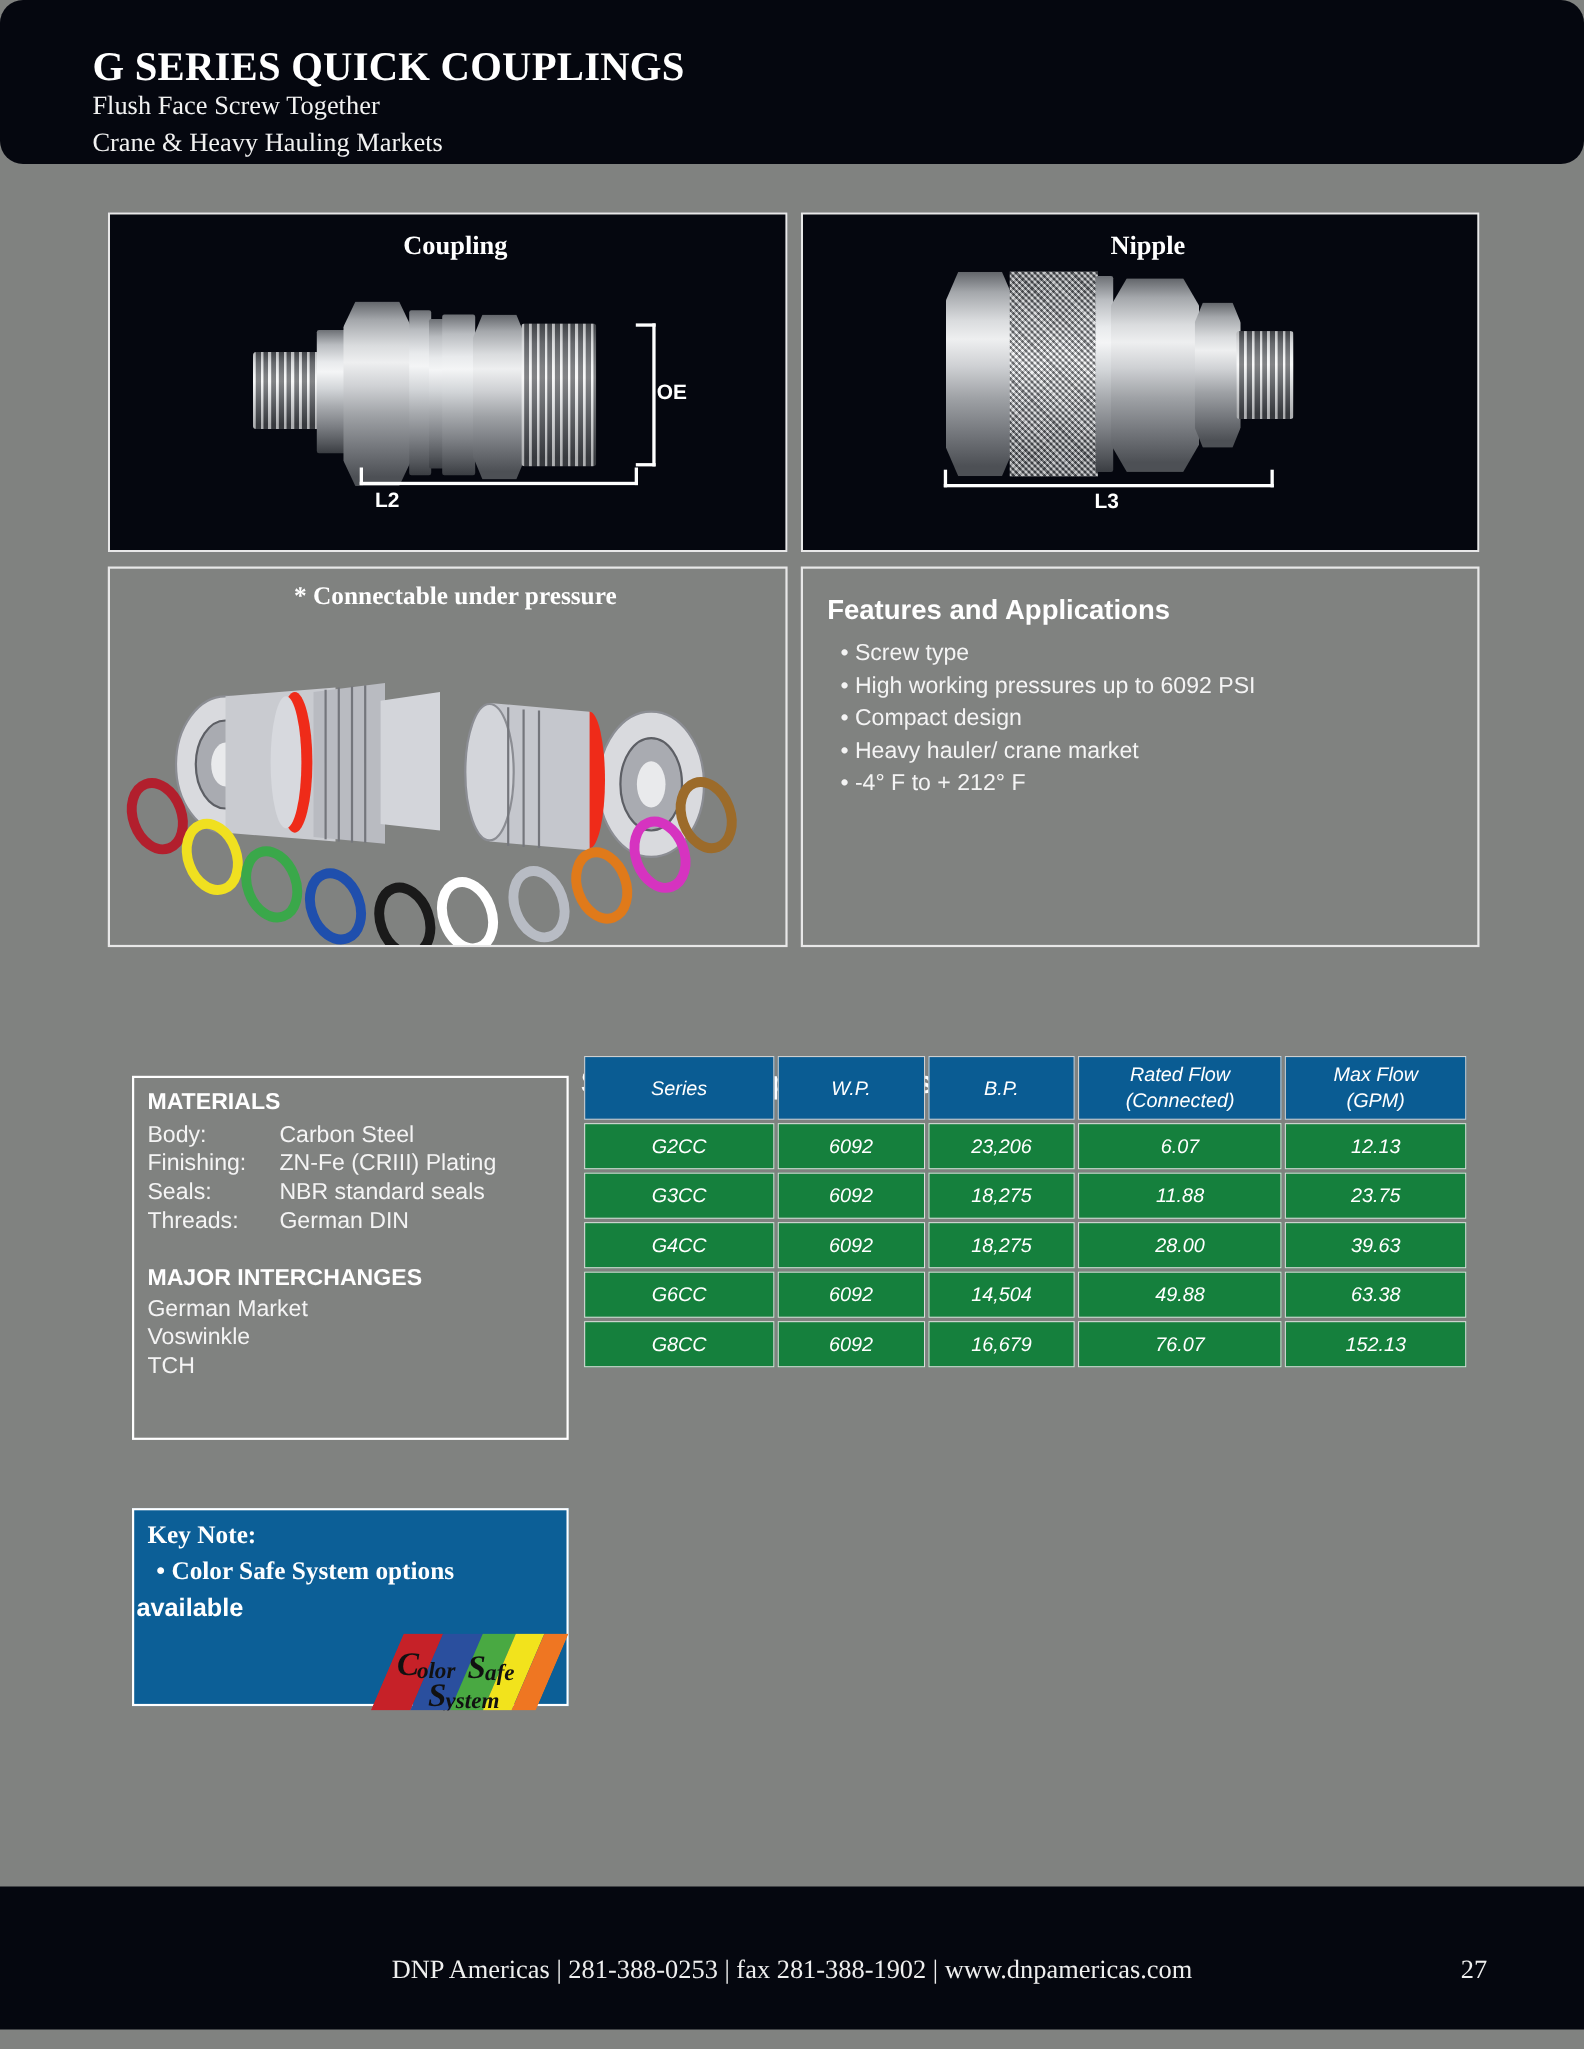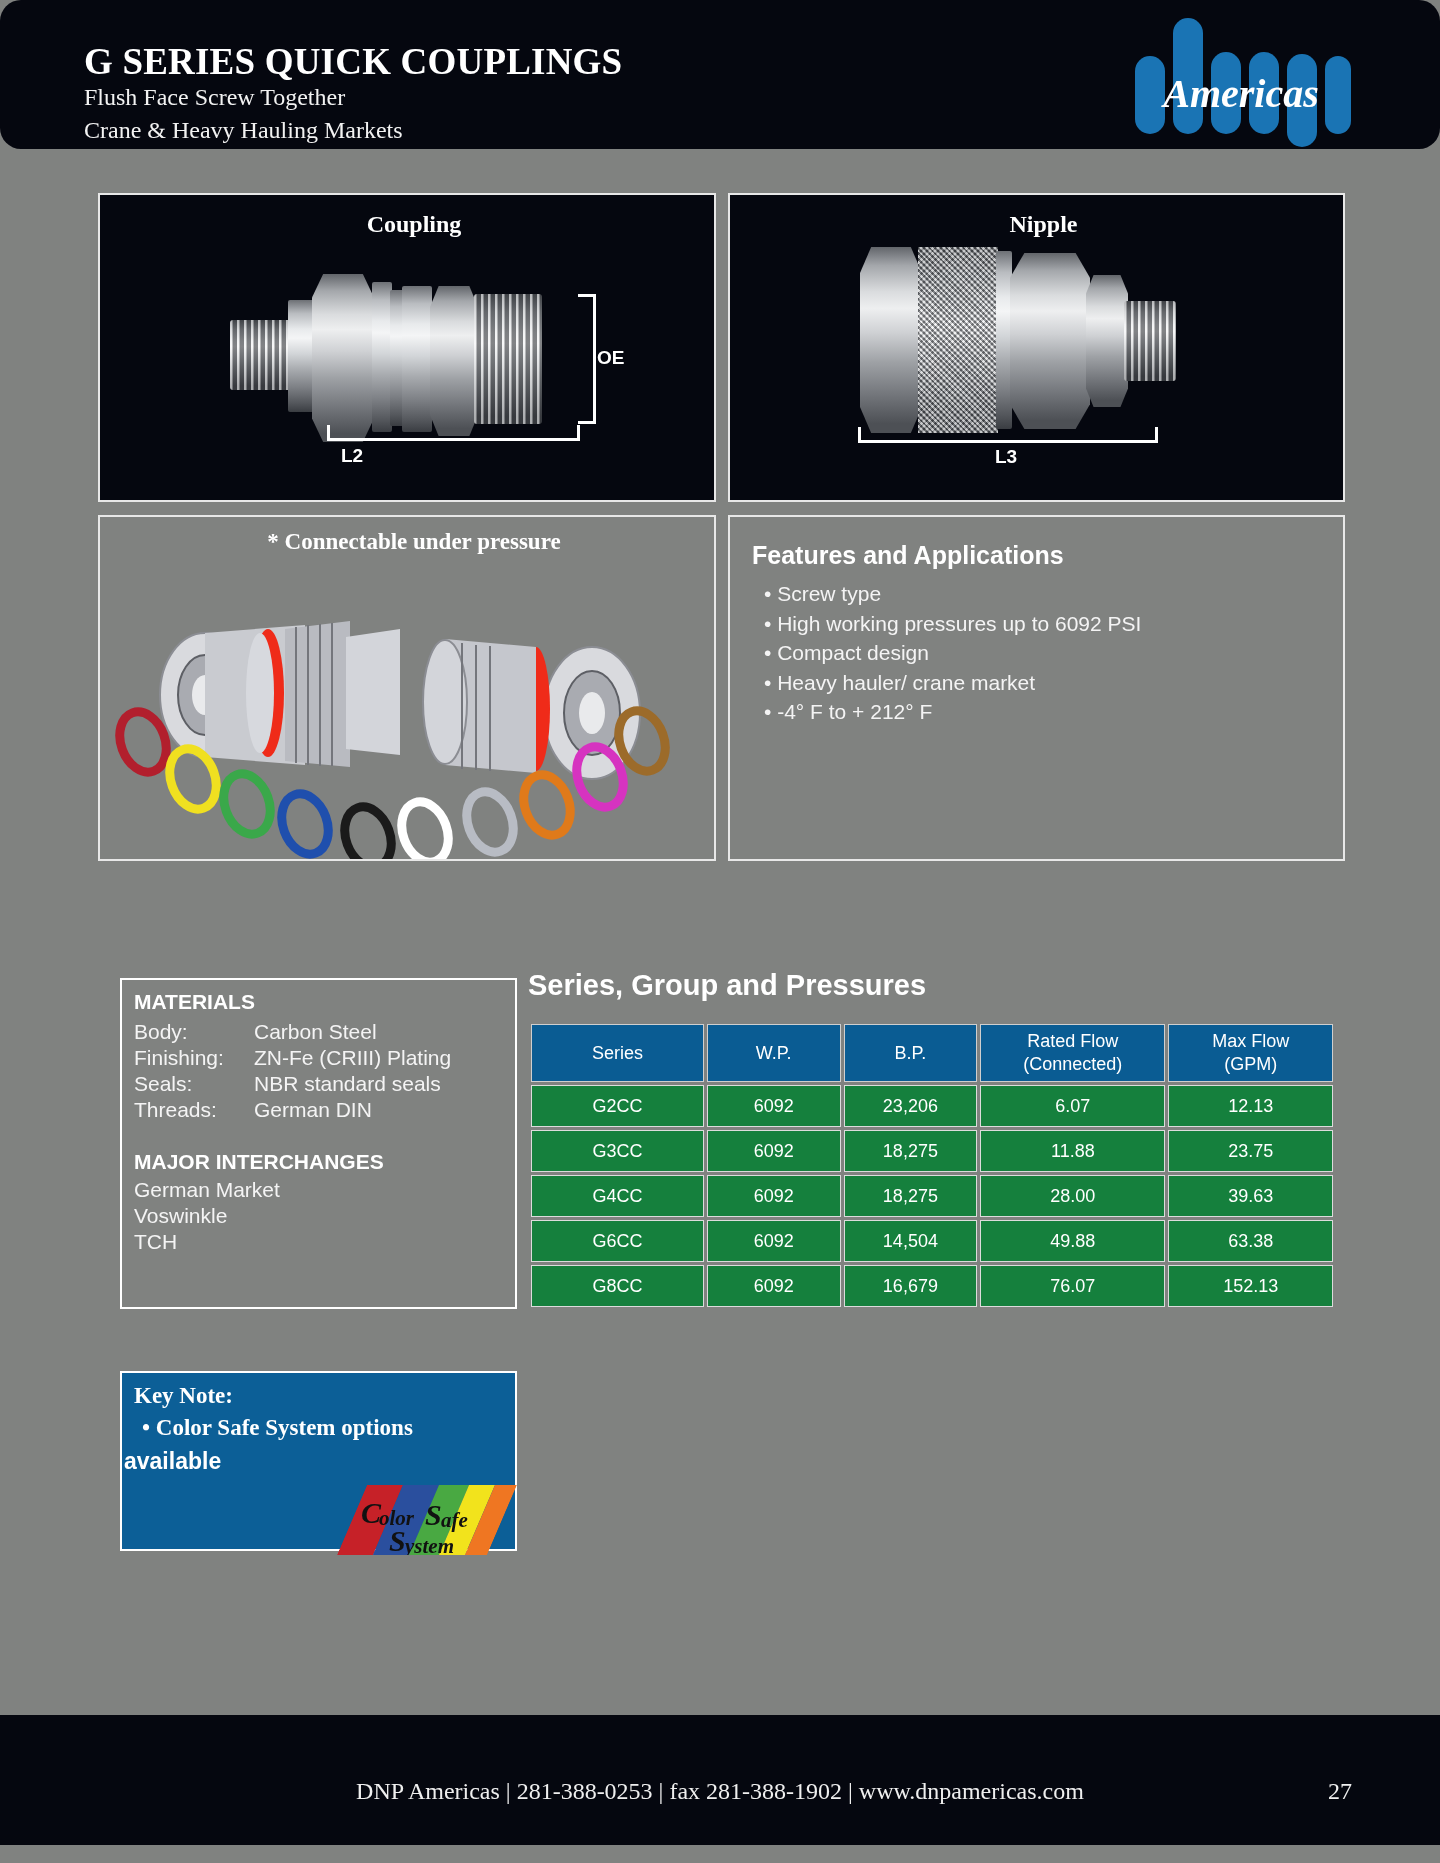--- a/index.html
+++ b/index.html
@@ -123,23 +123,24 @@
 
   
   .rings-area { position: absolute; left: 0; top: 0; width: 100%; height: 100%; }
 
   
   .table-title {
     position: absolute; left: 528px; top: 969px;
     font-size: 29px; font-weight: bold; color: #ffffff;
   }
   table.spec {
-    position: absolute; left: 528px; top: 1021px; width: 808px;
+    position: absolute; left: 528px; top: 957px; width: 808px;
     border-collapse: separate; border-spacing: 3px;
     table-layout: fixed;
+    font-style: italic;
   }
   table.spec th {
     background: #0a5c93; color: #ffffff; font-weight: normal;
     font-size: 18px; height: 58px; vertical-align: middle; line-height: 23px;
     border: 1px solid #cfcfcf;
   }
   table.spec td {
     background: #15803d; color: #ffffff; font-size: 18px;
     height: 42px; text-align: center; vertical-align: middle;
     border: 1px solid #dcdcdc;
@@ -195,33 +196,20 @@
   }
 </style>
 </head>
 <body>
 
 <div class="header">
   <div class="hdr-title">G SERIES QUICK COUPLINGS</div>
   <div class="hdr-sub1">Flush Face Screw Together</div>
   <div class="hdr-sub2">Crane &amp; Heavy Hauling Markets</div>
 
-  <div class="logo">
-    <svg width="220" height="135" viewBox="0 0 220 135">
-      <g fill="#1a74b4">
-        <rect x="2" y="44" width="30" height="78" rx="15"></rect>
-        <rect x="40" y="6" width="30" height="116" rx="15"></rect>
-        <rect x="78" y="40" width="30" height="82" rx="15"></rect>
-        <rect x="116" y="40" width="30" height="82" rx="15"></rect>
-        <rect x="154" y="42" width="30" height="93" rx="15"></rect>
-        <rect x="192" y="44" width="26" height="78" rx="13"></rect>
-      </g>
-      <text x="108" y="95" font-family="Liberation Serif, serif" font-style="italic" font-weight="bold" font-size="40" fill="#ffffff" text-anchor="middle">Americas</text>
-    </svg>
-  </div>
 </div>
 
 <div class="panel panel-coupling">
   <div class="panel-heading">Coupling</div>
 
   <div class="prod-photo coupling-img">
 
     <div class="thread" style="left:0px;  top:70px; width:62px; height:70px;"></div>
 
     <div class="metal-body" style="left:58px; top:50px; width:28px; height:112px;"></div>

